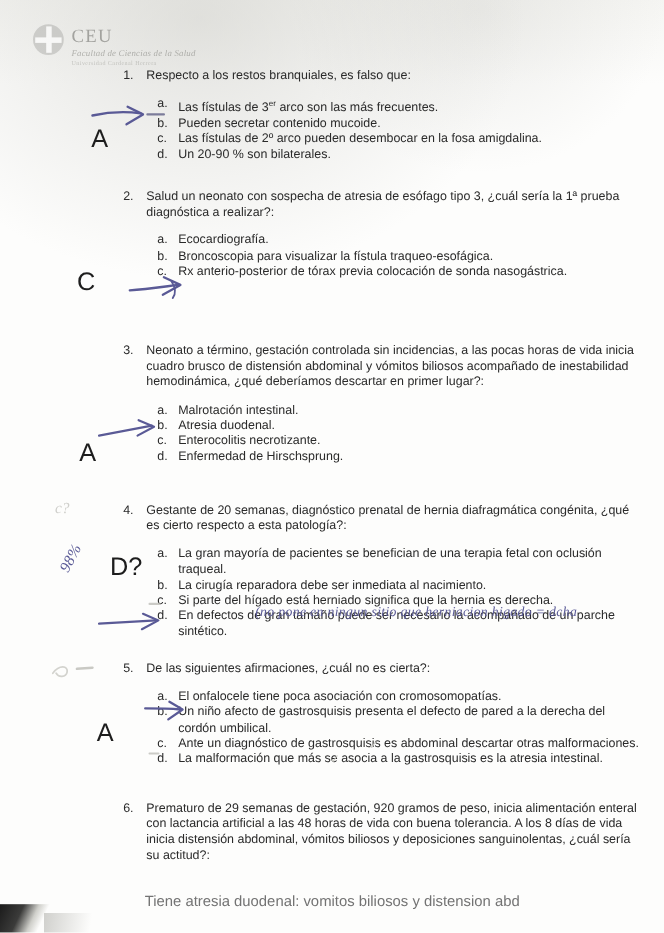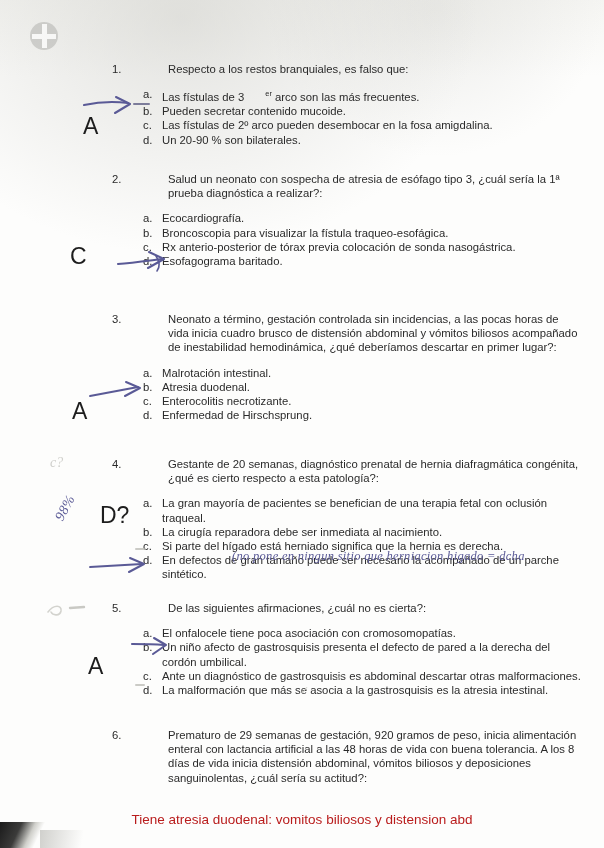--- a/index.html
+++ b/index.html
@@ -107,36 +107,36 @@
   }
   .q-head {
     display: flex;
     font-size: 11.3px;
     line-height: 14.2px;
   }
   .q-num {
     width: 21px;
     flex: none;
   }
-  .q-text { flex: 1; margin-left: 35px; }
+  .q-text { flex: 1; }
   .q-options {
     margin-top: 11px;
     margin-left: 31px;
     font-size: 11.3px;
     line-height: 14.2px;
   }
   .opt {
     display: flex;
   }
   .opt-letter {
     width: 19px;
     flex: none;
   }
   .opt-text { flex: 1; }
-  sup { font-size: 7.4px; margin-left: 21px; }
+  sup { font-size: 7.4px; }
 
   
   .hw {
     position: absolute;
     pointer-events: none;
   }
   .hw-letter {
     font-family: "Liberation Sans", sans-serif;
     font-size: 23px;
     color: #1d1d1d;
@@ -173,35 +173,40 @@
   }
 
   
   .caption {
     position: absolute;
     left: 0;
     right: 0;
     top: 812px;
     text-align: center;
     font-size: 13.5px;
-    color: #b91c1c;
+    color: #737373;
     font-family: "Liberation Sans", sans-serif;
   }
 </style>
 </head>
 <body>
 
 <div class="page">
 
   <div class="scan-shade"></div>
   <div class="scan-corner-bl"></div>
   <div class="scan-corner-bl2"></div>
 
   <div class="letterhead">
     <div class="logo-mark"></div>
+    <div class="logo-text">
+      <div class="logo-ceu">CEU</div>
+      <div class="logo-fac">Facultad de Ciencias de la Salud</div>
+      <div class="logo-uni">Universidad Cardenal Herrera</div>
+    </div>
   </div>
 
   <div class="question" style="top:62px;">
     <div class="q-head">
       <div class="q-num">1.</div>
       <div class="q-text">Respecto a los restos branquiales, es falso que:</div>
     </div>
     <div class="q-options">
       <div class="opt">
         <div class="opt-letter">a.</div>
@@ -239,24 +244,20 @@
         <div class="opt-letter">a.</div>
         <div class="opt-text">Ecocardiografía.</div>
       </div>
       <div class="opt">
         <div class="opt-letter">b.</div>
         <div class="opt-text">Broncoscopia para visualizar la fístula traqueo-esofágica.</div>
       </div>
       <div class="opt">
         <div class="opt-letter">c.</div>
         <div class="opt-text">Rx anterio-posterior de tórax previa colocación de sonda nasogástrica.</div>
-      </div>
-      <div class="opt">
-        <div class="opt-letter">d.</div>
-        <div class="opt-text">Esofagograma baritado.</div>
       </div>
     </div>
   </div>
 
   <div class="hw hw-letter" style="left:70px; top:245px;">C</div>
   <svg class="hw" style="left:116px; top:248px;" width="62" height="26" viewBox="0 0 62 26">
     <path d="M2,16 C16,15 30,13 46,11" stroke="#5a5a96" stroke-width="2.1" fill="none" stroke-linecap="round"></path>
     <path d="M33,4 L48,11 L32,20" stroke="#5a5a96" stroke-width="2.1" fill="none" stroke-linecap="round" stroke-linejoin="round"></path>
     <path d="M40,8 C44,14 44,19 41,23" stroke="#5a5a96" stroke-width="1.6" fill="none" stroke-linecap="round"></path>
   </svg>

